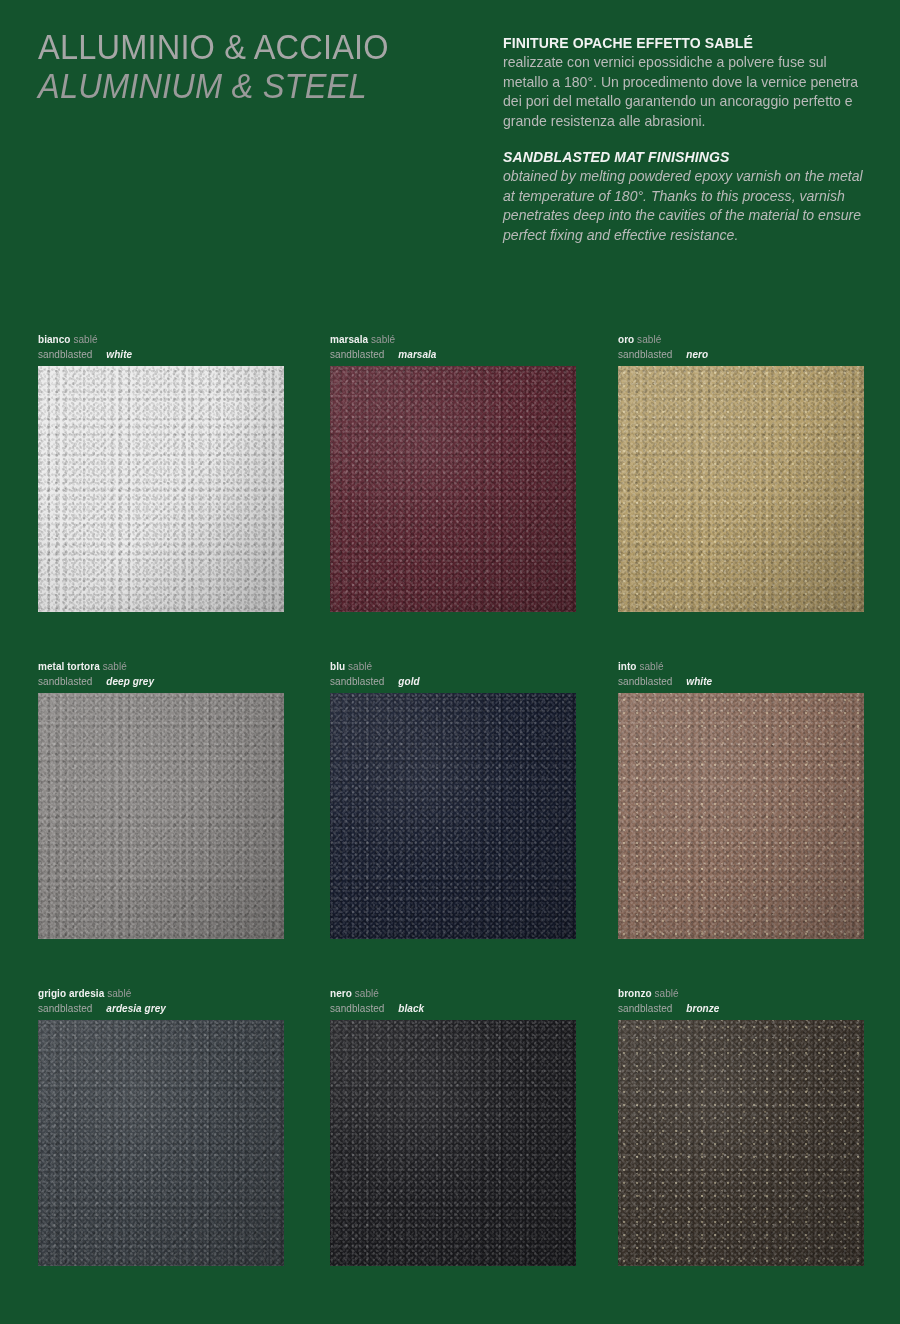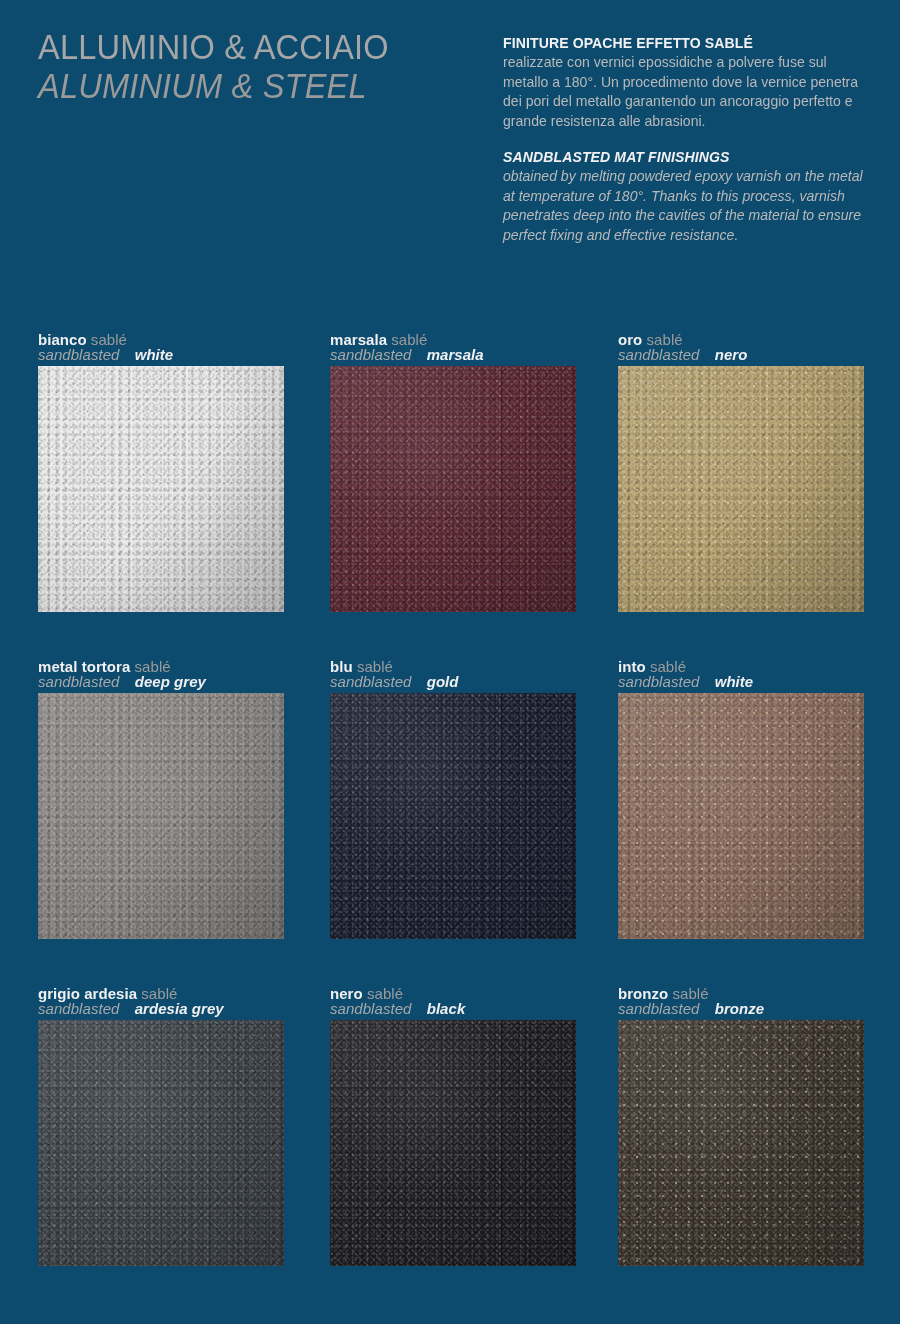--- a/index.html
+++ b/index.html
@@ -9,21 +9,21 @@
     height: 1324px;
     background: #000000;
     font-family: "Liberation Sans", sans-serif;
     overflow: hidden;
   }
 
   .page {
     position: relative;
     width: 900px;
     height: 1324px;
-    background: #0c4a6e;
+    background: #14532d;
   }
 
   
   .header {
     position: absolute;
     top: 0; left: 0;
     width: 900px;
     height: 300px;
   }
 
@@ -132,36 +132,35 @@
   .cell.col0 { left: 38px; }
   .cell.col1 { left: 330px; }
   .cell.col2 { left: 618px; }
 
   .cell-label {
     height: 34px;
     padding-bottom: 2px;
   }
 
   .label-line {
-    font-size: 15px;
+    font-size: 10px;
     line-height: 15px;
     white-space: nowrap;
     letter-spacing: 0.05px;
   }
 
   .lbl-it-name {
     font-weight: bold;
     color: #f0f0f0;
   }
   .lbl-it-sable {
     font-weight: 400;
     color: #9b9b9b;
   }
   .lbl-en-sand {
-    font-style: italic;
     font-weight: 400;
     color: #a8a8a8;
     margin-top: 18px;
   }
   .lbl-en-name {
     font-style: italic;
     font-weight: bold;
     color: #f0f0f0;
     padding-left: 11px;
   }

